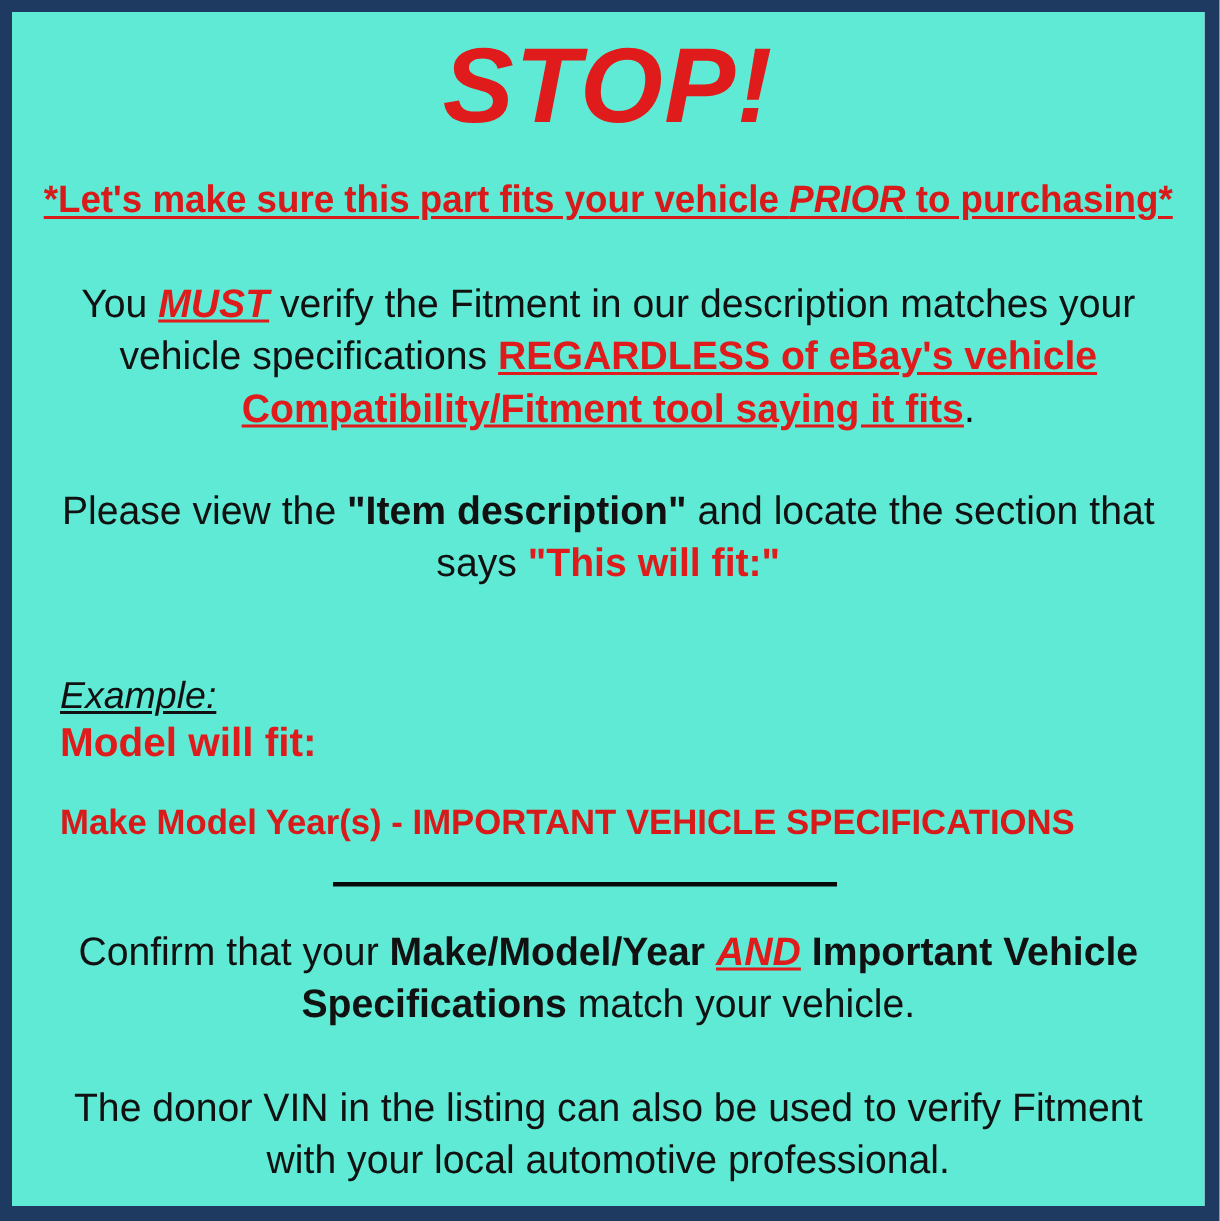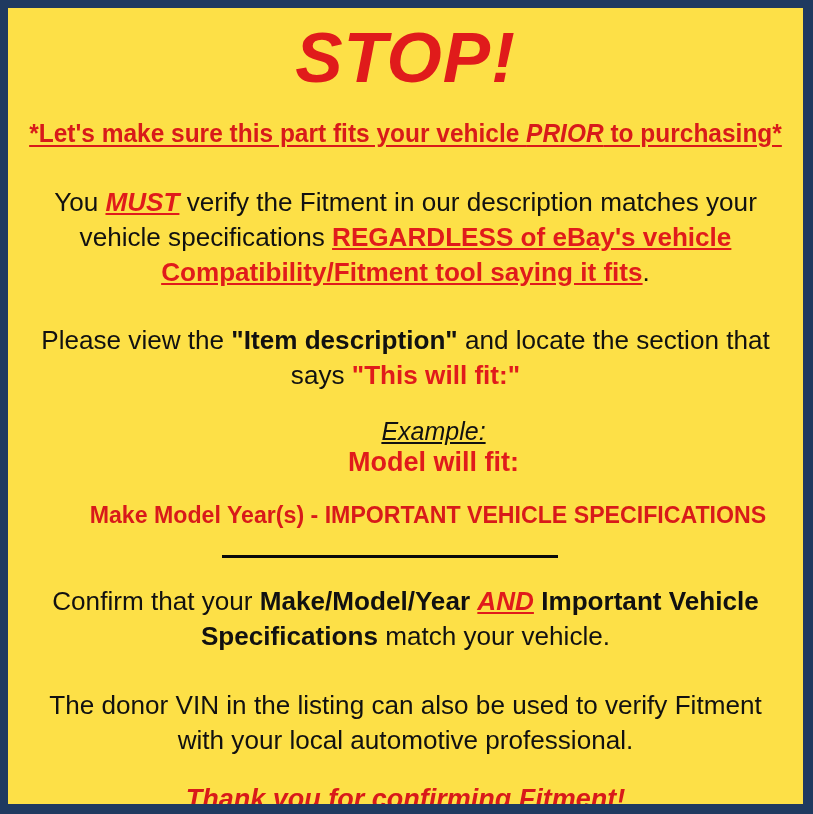--- a/index.html
+++ b/index.html
@@ -26,21 +26,21 @@
     border-left-width: 8px;
     border-right-width: 10px;
     border-bottom-width: 10px;
     padding: 0;
   }
 
   .inner {
     position: relative;
     width: 100%;
     height: 100%;
-    background: #fde047;
+    background: #5eead4;
     overflow: hidden;
   }
 
   
   .stop-title {
     text-align: center;
     color: #E01B1B;
     font-weight: bold;
     font-style: italic;
     font-size: 71px;
@@ -91,23 +91,23 @@
     color: #E01B1B;
     font-weight: bold;
     text-decoration: underline;
     text-underline-offset: 2px;
   }
   .red-bold { color: #E01B1B; font-weight: bold; }
   .blk-bold { color: #111111; font-weight: bold; }
 
   
   .example-block {
-    margin-top: 24px;
-    padding-left: 56px;
-    text-align: center;
+    margin-top: 57px;
+    padding-left: 32px;
+    text-align: left;
   }
   .example-label {
     color: #111111;
     font-style: italic;
     font-size: 25px;
     line-height: 1.12;
     text-decoration: underline;
     text-underline-offset: 2px;
     display: inline-block;
   }

